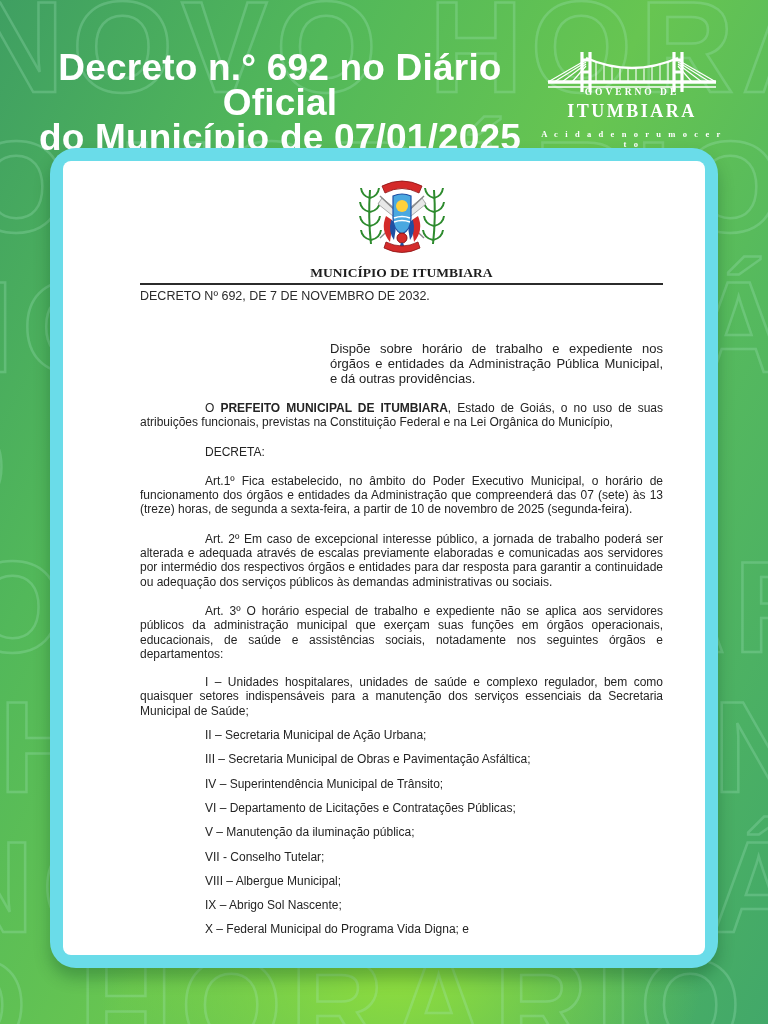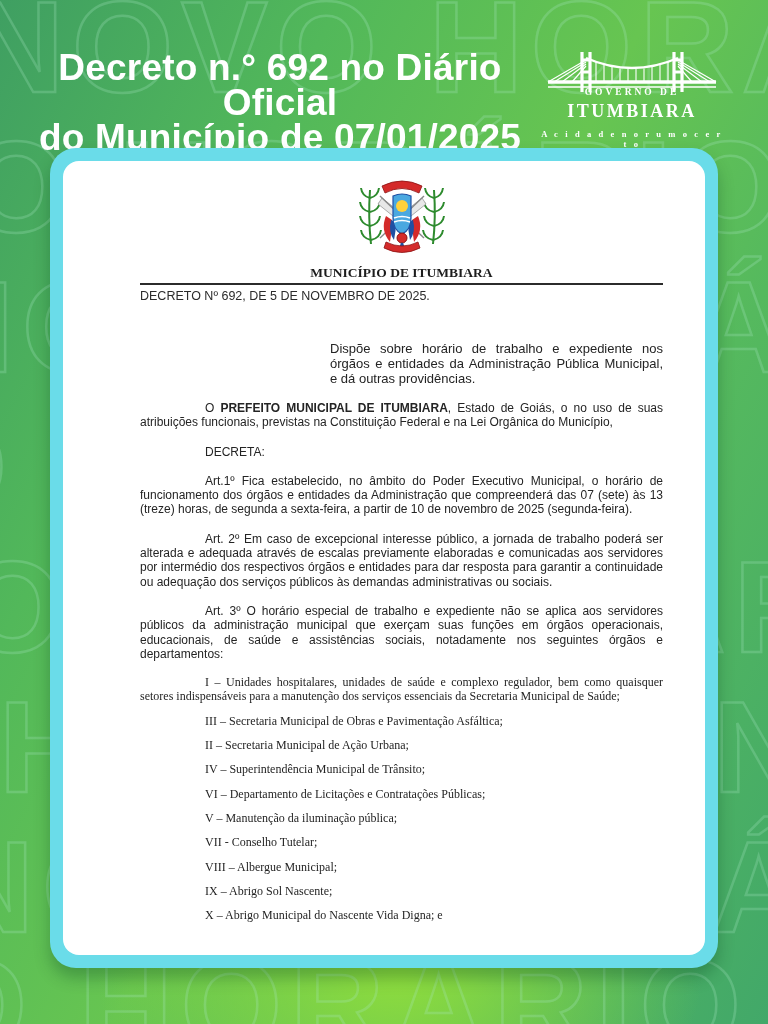--- a/index.html
+++ b/index.html
@@ -39,32 +39,32 @@
   .logo-top{font-size:9.5px;font-weight:bold;letter-spacing:3px;margin-top:-15px;}
   .logo-name{font-size:18px;font-weight:bold;letter-spacing:2.5px;line-height:28px;}
   .logo-tagline{font-size:8.5px;font-weight:bold;letter-spacing:2.6px;margin-top:4px;}
   
   .card{
     position:absolute;left:50px;top:148px;width:668px;height:820px;z-index:3;
     background:#6adce9;border-radius:26px;box-sizing:border-box;padding:13px;
     box-shadow:0 10px 16px rgba(0,60,30,.30);
   }
   .paper{
-    background:#ffffff;border-radius:16px;width:100%;height:100%;
+    background:#ffffff;border-radius:8px;width:100%;height:100%;
     box-sizing:border-box;padding:10px 42px 0 77px;overflow:hidden;
     color:#242424;
   }
   .arms{display:block;margin:1px auto 3px auto;}
   .muni{text-align:center;font-family:"Liberation Serif",serif;font-weight:bold;font-size:13.5px;line-height:15px;color:#1d1d1d;}
   .state{text-align:center;font-family:"Liberation Serif",serif;font-weight:bold;font-size:12.5px;line-height:14px;color:#1d1d1d;}
   .rule{border-bottom:2px solid #2b2b2b;margin-top:3px;}
   .decree-head{font-size:12.5px;margin-top:4px;color:#2b2b2b;}
   .ementa{margin:38px 0 0 190px;font-size:13px;line-height:15px;text-align:justify;}
   .para{margin-top:15px;font-size:12px;line-height:14.3px;text-align:justify;text-indent:65px;}
-  .item{margin-top:10px;font-size:12px;line-height:14.3px;text-align:justify;text-indent:65px;font-family:Liberation Serif, serif;}
+  .item{margin-top:10px;font-size:12px;line-height:14.3px;text-align:justify;text-indent:65px;}
   .item.first{margin-top:14px;}
   p{margin:0;}
 </style>
 </head>
 <body>
 
 <div class="watermark">
   <div class="wm-row">NOVO HORÁRIO NOVO HORÁRIO</div>
   <div class="wm-row">NOVO HORÁRIO NOVO HORÁRIO</div>
   <div class="wm-row">NOVO HORÁRIO NOVO HORÁRIO</div>
@@ -143,37 +143,37 @@
         <path d="M44 71 L41 80 M44 71 L47 80" stroke="#1f4fa3" stroke-width="2.2"></path>
 
         <path d="M24 14 Q44 4 64 14 L61 21 Q44 12 27 21 Z" fill="#d42a2a" stroke="#8c1313" stroke-width=".8"></path>
 
         <path d="M26 76 Q44 85 62 76 L60 70 Q44 78 28 70 Z" fill="#d42a2a" stroke="#8c1313" stroke-width=".8"></path>
       </svg>
     </span>
 
     <div class="muni">MUNICÍPIO DE ITUMBIARA</div>
     <div class="rule"></div>
-    <div class="decree-head">DECRETO Nº 692, DE 5 DE NOVEMBRO DE 2025.</div>
+    <div class="decree-head">DECRETO Nº 692, DE 7 DE NOVEMBRO DE 2032.</div>
 
     <p class="ementa">Dispõe sobre horário de trabalho e expediente nos órgãos e entidades da Administração Pública Municipal, e dá outras providências.</p>
 
     <p class="para"><span>O </span><b>PREFEITO MUNICIPAL DE ITUMBIARA</b><span>, Estado de Goiás, o no uso de suas atribuições funcionais, previstas na Constituição Federal e na Lei Orgânica do Município,</span></p>
 
     <p class="para">DECRETA:</p>
 
     <p class="para">Art.1º Fica estabelecido, no âmbito do Poder Executivo Municipal, o horário de funcionamento dos órgãos e entidades da Administração que compreenderá das 07 (sete) às 13 (treze) horas, de segunda a sexta-feira, a partir de 10 de novembro de 2025 (segunda-feira).</p>
     <p class="para">Art. 2º Em caso de excepcional interesse público, a jornada de trabalho poderá ser alterada e adequada através de escalas previamente elaboradas e comunicadas aos servidores por intermédio dos respectivos órgãos e entidades para dar resposta para garantir a continuidade ou adequação dos serviços públicos às demandas administrativas ou sociais.</p>
     <p class="para">Art. 3º O horário especial de trabalho e expediente não se aplica aos servidores públicos da administração municipal que exerçam suas funções em órgãos operacionais, educacionais, de saúde e assistências sociais, notadamente nos seguintes órgãos e departamentos:</p>
 
     <p class="item first">I – Unidades hospitalares, unidades de saúde e complexo regulador, bem como quaisquer setores indispensáveis para a manutenção dos serviços essenciais da Secretaria Municipal de Saúde;</p>
+    <p class="item">II – Secretaria Municipal de Ação Urbana;</p>
     <p class="item">III – Secretaria Municipal de Obras e Pavimentação Asfáltica;</p>
-    <p class="item">II – Secretaria Municipal de Ação Urbana;</p>
     <p class="item">IV – Superintendência Municipal de Trânsito;</p>
     <p class="item">VI – Departamento de Licitações e Contratações Públicas;</p>
     <p class="item">V – Manutenção da iluminação pública;</p>
     <p class="item">VII - Conselho Tutelar;</p>
     <p class="item">VIII – Albergue Municipal;</p>
     <p class="item">IX – Abrigo Sol Nascente;</p>
-    <p class="item">X – Abrigo Municipal do Nascente Vida Digna; e</p>
+    <p class="item">X – Federal Municipal do Programa Vida Digna; e</p>
 
   </div>
 </div>
 
 </body></html>

